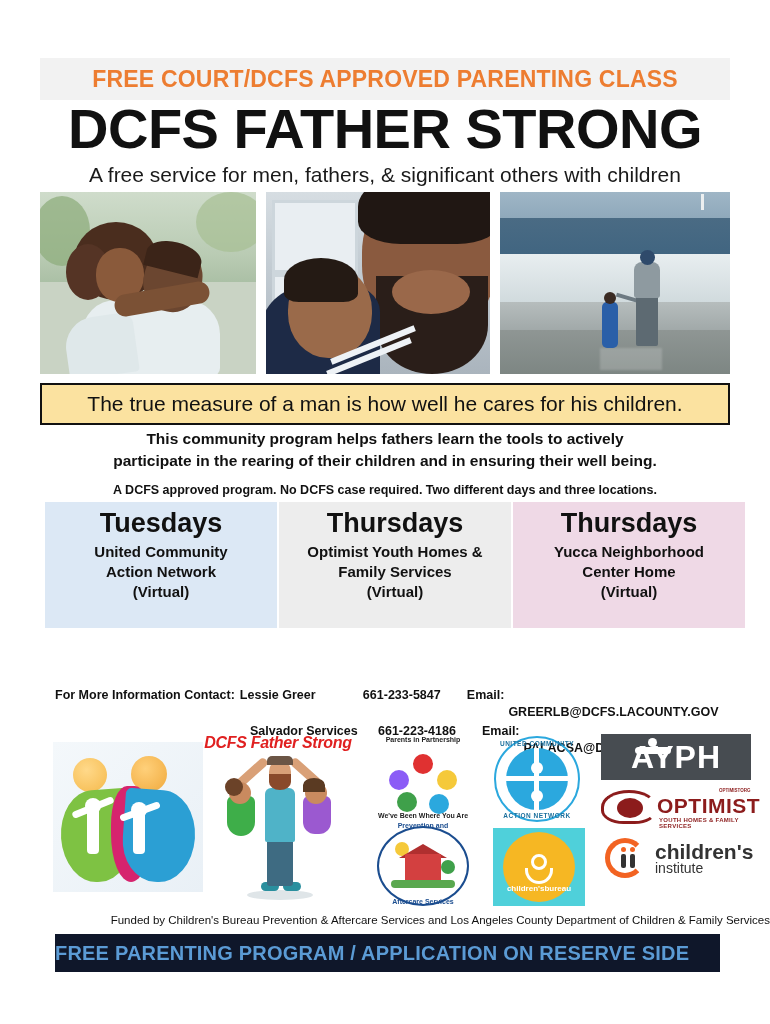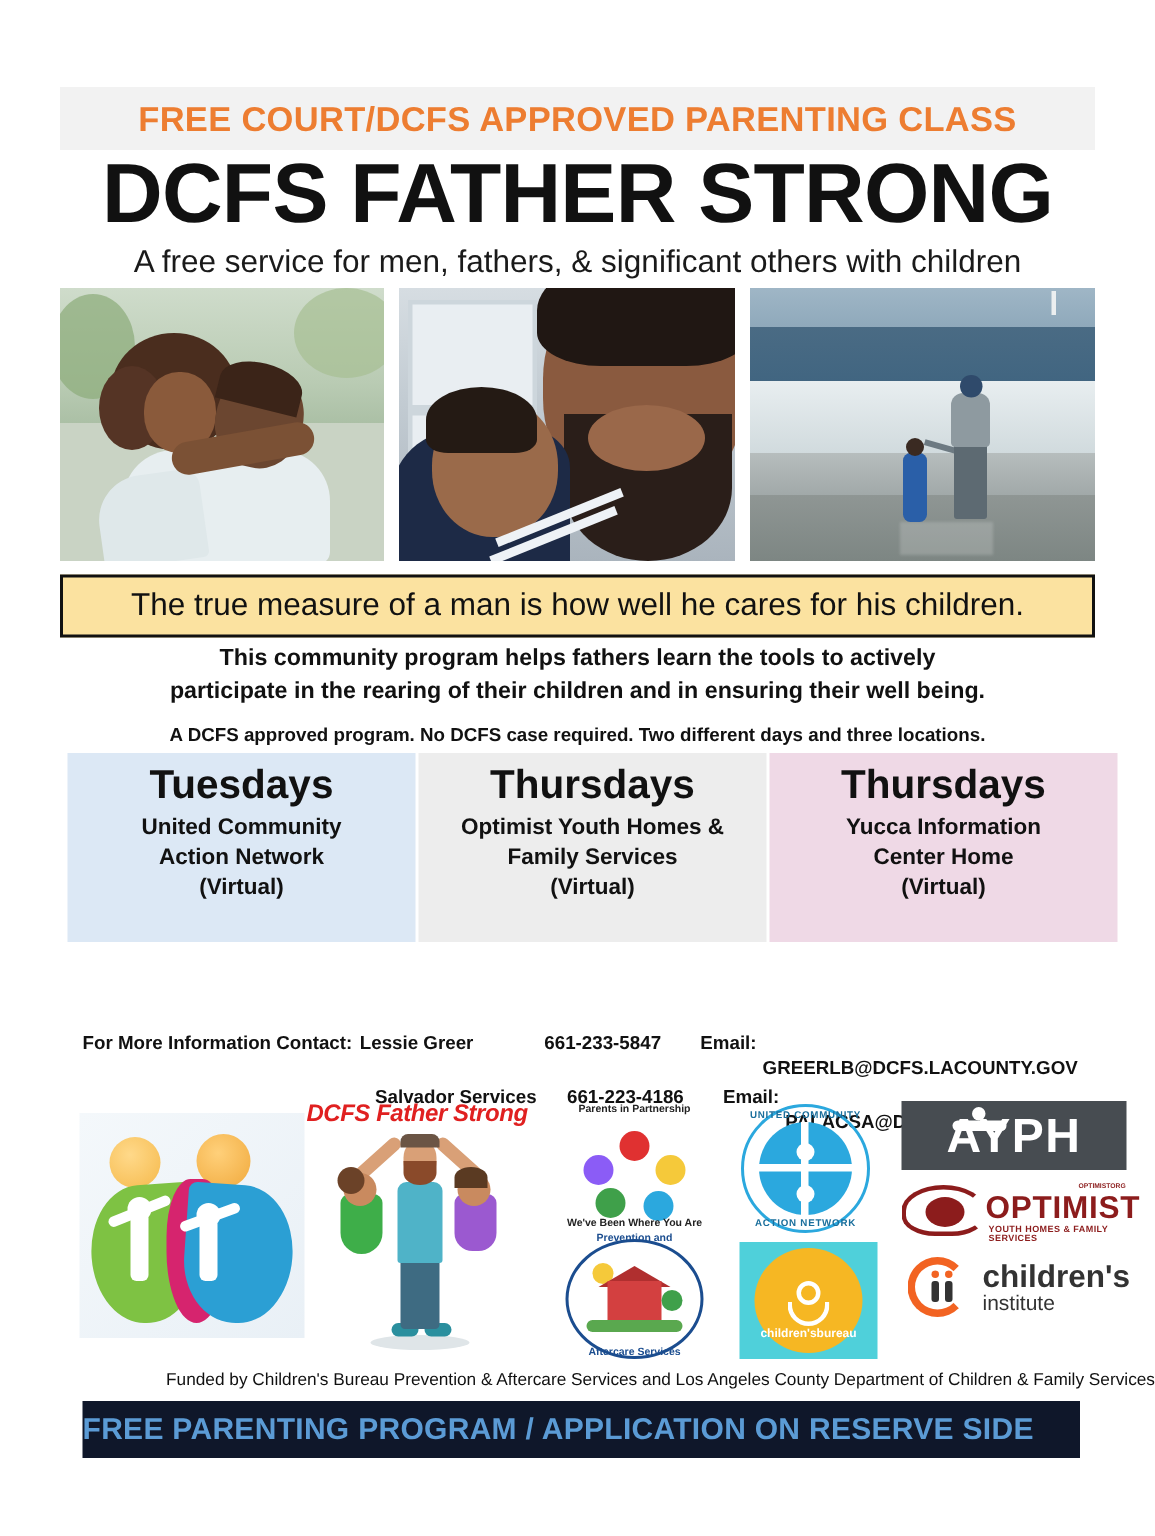--- a/index.html
+++ b/index.html
@@ -306,21 +306,21 @@
         <div class="day">Thursdays</div>
         <div class="place">
           <div>Optimist Youth Homes &amp;</div>
           <div>Family Services</div>
           <div>(Virtual)</div>
         </div>
       </div>
       <div class="col-head c3">
         <div class="day">Thursdays</div>
         <div class="place">
-          <div>Yucca Information</div>
+          <div>Yucca Neighborhood</div>
           <div>Center Home</div>
           <div>(Virtual)</div>
         </div>
       </div>
     </div>
   </div>
 
   <div class="contact">
     <div class="row">
       <span class="lbl">For More Information Contact:</span>

